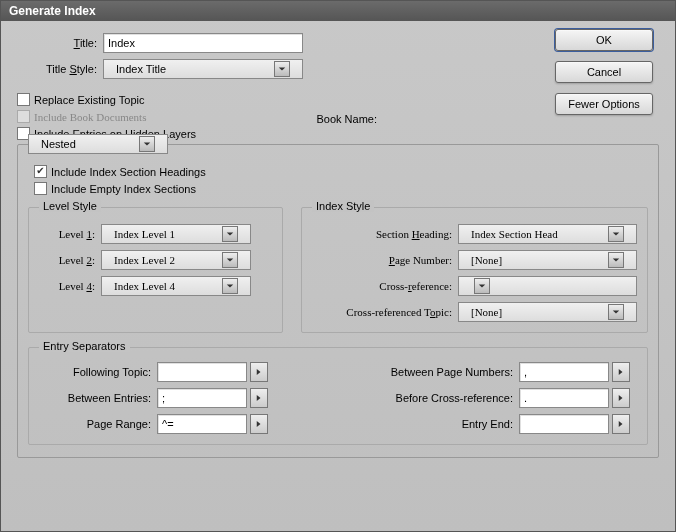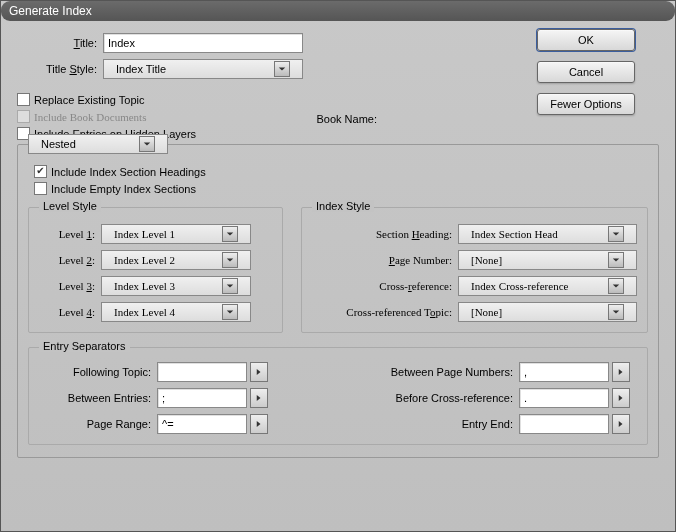--- a/index.html
+++ b/index.html
@@ -15,25 +15,24 @@
   .dialog {
     width: 676px;
     height: 532px;
     background: linear-gradient(#c8c8c8, #bfbfbf);
     border: 1px solid #555;
     position: relative;
   }
   .titlebar {
     background: linear-gradient(#6b6b6b, #555);
     color: #fff;
-    font-weight: normal;
+    font-weight: bold;
     padding: 3px 8px;
     font-size: 12px;
     height: 20px;
-    border-radius: 9px;
   }
   .content {
     padding: 12px 16px 10px 16px;
     position: relative;
   }
   .row { display: flex; align-items: center; margin-bottom: 6px; }
   .lbl {
     text-align: right;
     margin-right: 6px;
     color: #000;
@@ -70,21 +69,21 @@
     width: 98px;
     height: 22px;
     background: linear-gradient(#f5f5f5,#d8d8d8);
     border: 1px solid #666;
     border-radius: 3px;
     box-shadow: 0 1px 0 rgba(255,255,255,0.4) inset, 0 1px 2px rgba(0,0,0,0.2);
     font: inherit;
     cursor: default;
   }
   .btn.default { box-shadow: 0 0 0 1px #3b5e9e, 0 1px 0 rgba(255,255,255,0.4) inset; }
-  .buttons { position: absolute; top: 28px; right: 40px; display: flex; flex-direction: column; gap: 10px; align-items: flex-end; }
+  .buttons { position: absolute; top: 28px; right: 22px; display: flex; flex-direction: column; gap: 10px; align-items: flex-end; }
   .check { display: flex; align-items: center; gap: 4px; margin-bottom: 4px; }
   .cbox {
     width: 13px; height: 13px;
     border: 1px solid #777;
     background: #fff;
     display: inline-flex; align-items: center; justify-content: center;
     font-size: 10px; line-height: 1;
   }
   .cbox.checked::after { content: "✔"; font-size: 10px; color: #333; position: relative; top: -1px; }
   .cbox.disabled { background: #ddd; border-color: #aaa; }
@@ -215,31 +214,20 @@
             <span class="flab" style="width:56px">Level <span class="underline-letter">2</span>:</span>
             <div class="select" style="width:150px">
               <span class="sel-text">Index Level 2</span>
               <span class="sel-btn">
                   <svg viewBox="0 0 10 10">
                     <path d="M1 3 L5 7 L9 3 Z" fill="#333"></path>
                   </svg>
                 </span>
             </div>
           </div>
-          <div class="form-row">
-            <span class="flab" style="width:56px">Level <span class="underline-letter">3</span>:</span>
-            <div class="select" style="width:150px">
-              <span class="sel-text">Index Level 3</span>
-              <span class="sel-btn">
-                  <svg viewBox="0 0 10 10">
-                    <path d="M1 3 L5 7 L9 3 Z" fill="#333"></path>
-                  </svg>
-                </span>
-            </div>
-          </div>
           <div class="form-row" style="margin-bottom:0">
             <span class="flab" style="width:56px">Level <span class="underline-letter">4</span>:</span>
             <div class="select" style="width:150px">
               <span class="sel-text">Index Level 4</span>
               <span class="sel-btn">
                   <svg viewBox="0 0 10 10">
                     <path d="M1 3 L5 7 L9 3 Z" fill="#333"></path>
                   </svg>
                 </span>
             </div>
@@ -267,21 +255,20 @@
               <span class="sel-btn">
                   <svg viewBox="0 0 10 10">
                     <path d="M1 3 L5 7 L9 3 Z" fill="#333"></path>
                   </svg>
                 </span>
             </div>
           </div>
           <div class="form-row">
             <span class="flab" style="width:140px">Cross-<span class="underline-letter">r</span>eference:</span>
             <div class="select" style="flex:1">
-              <span class="sel-text">Index Cross-reference</span>
               <span class="sel-btn">
                   <svg viewBox="0 0 10 10">
                     <path d="M1 3 L5 7 L9 3 Z" fill="#333"></path>
                   </svg>
                 </span>
             </div>
           </div>
           <div class="form-row" style="margin-bottom:0">
             <span class="flab" style="width:140px">Cross-referenced T<span class="underline-letter">o</span>pic:</span>
             <div class="select" style="flex:1">

